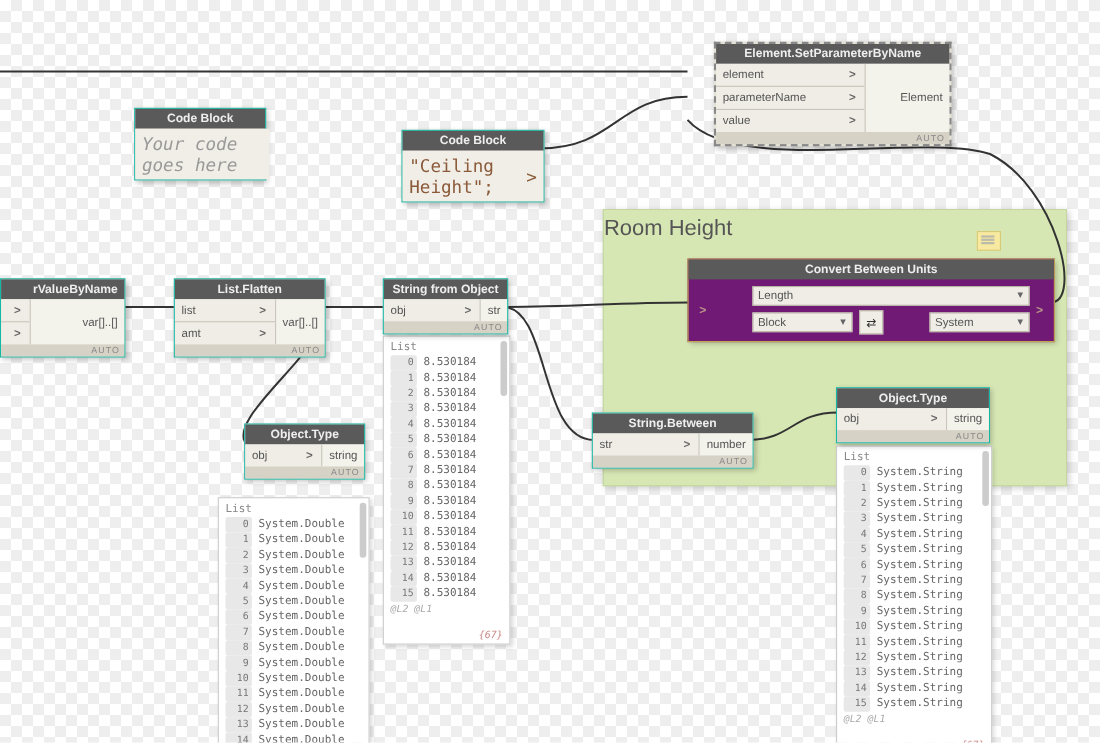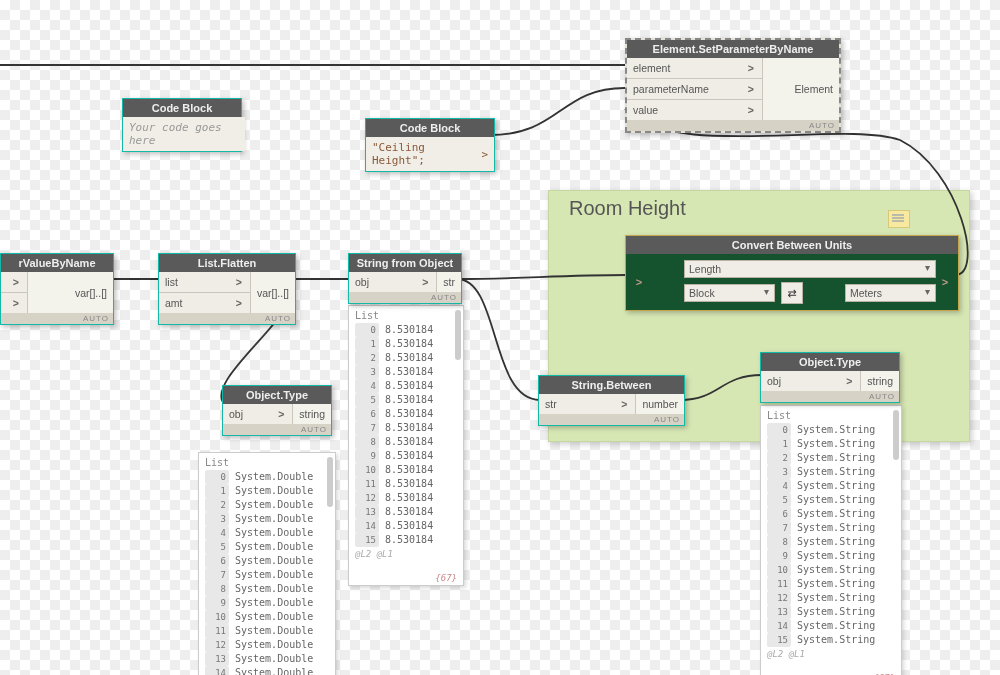--- a/index.html
+++ b/index.html
@@ -26,57 +26,57 @@
     background:#d7e7b4;
     border:1px solid #c5d6a0;
     padding:0;
     z-index:1;
     box-shadow: 2px 2px 6px rgba(0,0,0,0.2);
   }
   .group-title {
     font-size: 20px;
     color:#555;
     font-weight:400;
-    padding:6px 10px 2px 20px;
+    padding:6px 10px 2px 0;
   }
   .node {
     position:absolute;
     background:#e4e1d6;
     border:1px solid #14b8a6;
     box-shadow: 2px 2px 5px rgba(0,0,0,0.25);
     z-index:10;
   }
   .node .title {
     background:#5a5a5a;
     color:#eee;
     font-size:11px;
     text-align:center;
     padding:3px 6px;
     font-weight:600;
     white-space:nowrap;
   }
-  .node.dashed { border:2px dashed #888; background:#e4e1d6;}
+  .node.dashed { border:2px dashed #888; background:#e4e1d6;margin-left:24px;}
   .node .body { display:flex;border-radius:27px; }
   .node .inputs, .node .outputs { display:flex; flex-direction:column; }
   .node .inputs { flex:1; }
   .node .row {
     display:flex; align-items:center; justify-content:space-between;
     background:#efede5; border-top:1px solid #cac6bb;
     padding:2px 6px; min-height:16px; font-size:10.5px; color:#555;
   }
   .node .row:first-child { border-top:none;}
   .node .row .chev { color:#666; font-weight:bold; padding:0 2px;}
   .node .outputs .row { background:#f3f2eb; border-left:1px solid #cac6bb; justify-content:flex-end;}
   .node .auto {
     font-size:8px; text-align:right; color:#888; background:#d6d2c6;
     padding:1px 4px; letter-spacing:1px;
   }
   .node .codebody {
     background:#f0eee6; padding:4px 6px; font-family: Consolas, monospace;
-    font-size:11px; color:#8a5a3a; min-width:110px; display:flex; align-items:center;
+    font-size:16px; color:#8a5a3a; min-width:110px; display:flex; align-items:center;
     justify-content:flex-end;
   }
   .node .codebody.placeholder { color:#999; font-style:italic;}
   .preview {
     position:absolute; background:#fff; border:1px solid #ccc; z-index:8;
     box-shadow: 2px 2px 4px rgba(0,0,0,0.15);
     font-family: Consolas, monospace; font-size:10px; color:#666;
     padding:4px 0 2px 0;
   }
   .preview .hdr { padding:0 6px 2px 6px; color:#888;}
@@ -99,21 +99,21 @@
     border:1px solid #d6c978; z-index:12;
   }
   .sticky::before {
     content:""; position:absolute; left:3px; top:3px;
     width:12px; height:2px; background:#bba;
     box-shadow: 0 3px 0 #bba, 0 6px 0 #bba;
   }
   
   .cbu {
     position:absolute; z-index:12;
-    background:#14532d; border:1px solid #c4a64f;
+    background:#701a75; border:1px solid #c4a64f;
     box-shadow: 2px 2px 5px rgba(0,0,0,0.25);
   }
   .cbu .title { background:#5a5a5a; color:#eee; font-size:11px; text-align:center;
     padding:3px 6px; font-weight:600;}
   .cbu .cbody { padding:6px 8px; display:flex; align-items:center; gap:4px;}
   .cbu .col { flex:1; display:flex; flex-direction:column; gap:4px;}
   .cbu select, .cbu .sel {
     background:#efede5; border:1px solid #b7b2a4; font-size:10.5px;
     padding:2px 4px; color:#555; width:100%; box-sizing:border-box;
     appearance:none; position:relative;
@@ -194,21 +194,21 @@
     <div class="outputs" style="flex:0.8">
       <div class="row" style="height:100%;">
         <span>Element</span>
       </div>
     </div>
   </div>
   <div class="auto">AUTO</div>
 </div>
 
 <div class="node" style="left:0px; top:253px; width:112px;">
-  <div class="title" style="text-align:center">rValueByName</div>
+  <div class="title" style="text-align:right">rValueByName</div>
   <div class="body">
     <div class="inputs" style="flex:0.3">
       <div class="row">
           <span></span>
           <span class="chev">&gt;</span>
         </div>
       <div class="row">
           <span></span>
           <span class="chev">&gt;</span>
         </div>
@@ -323,21 +323,21 @@
     <div class="col">
       <div class="selwrap">
           <div class="sel">Length</div>
         </div>
       <div class="row2">
         <div class="selwrap" style="flex:1">
             <div class="sel">Block</div>
           </div>
         <div class="swap">⇄</div>
         <div class="selwrap" style="flex:1">
-            <div class="sel">Meters</div>
+            <div class="sel">System</div>
           </div>
       </div>
     </div>
     <div class="port">&gt;</div>
   </div>
 </div>
 
 <div class="preview" id="prev-double" style="left:198px; top:452px; width:136px; height:223px; overflow:hidden;">
   <div class="scroll"></div>
   <div class="hdr">List</div>

